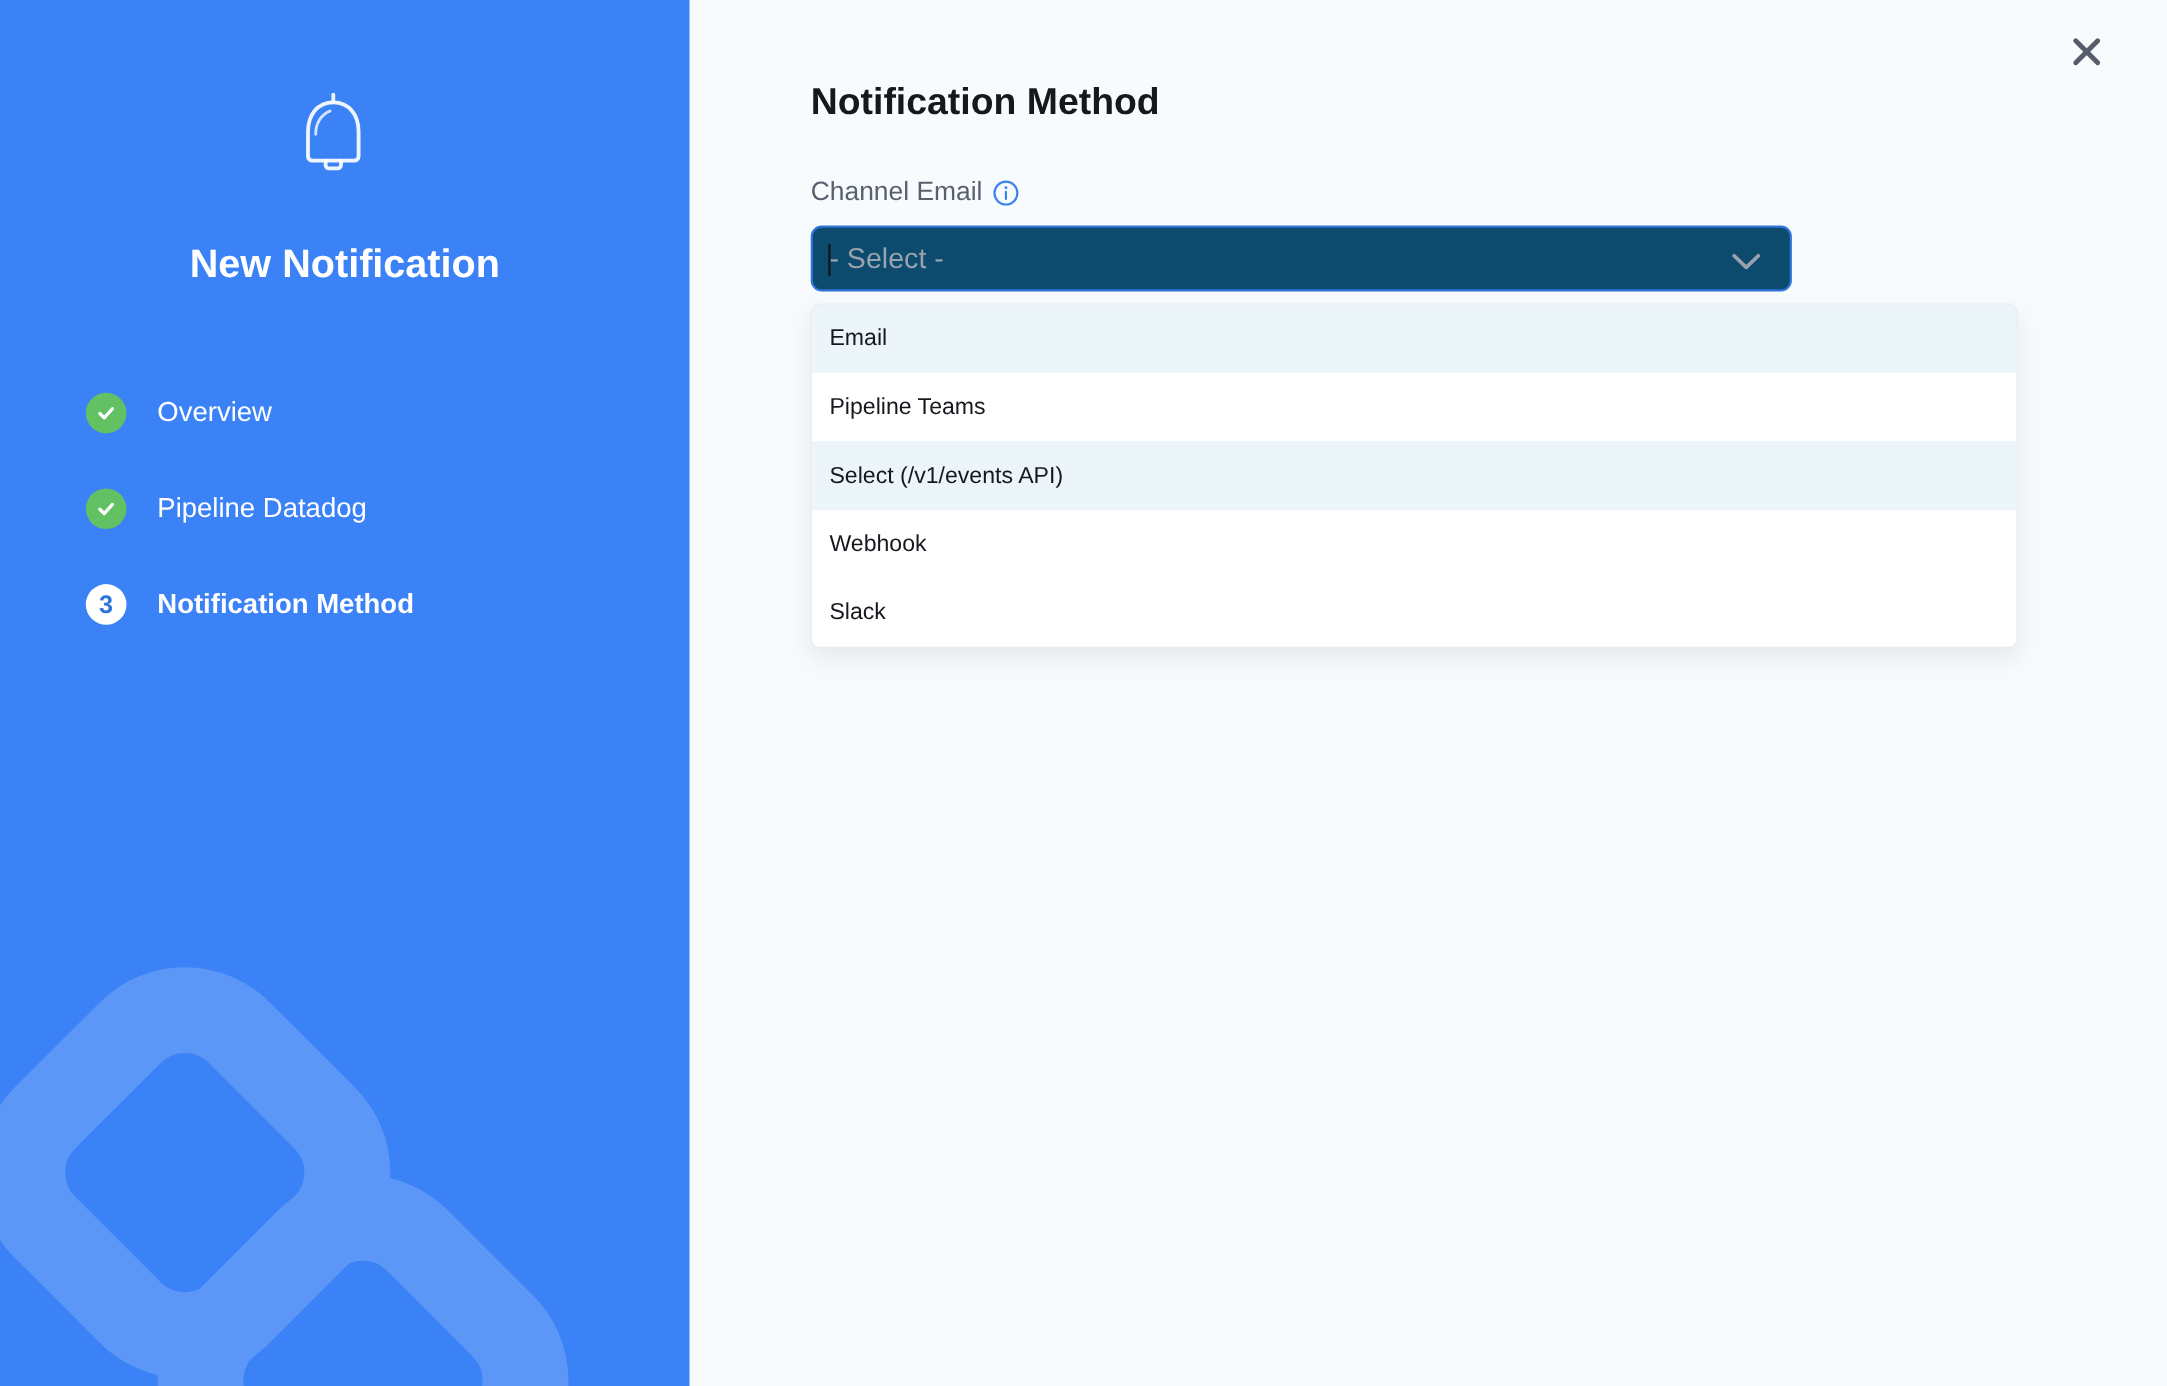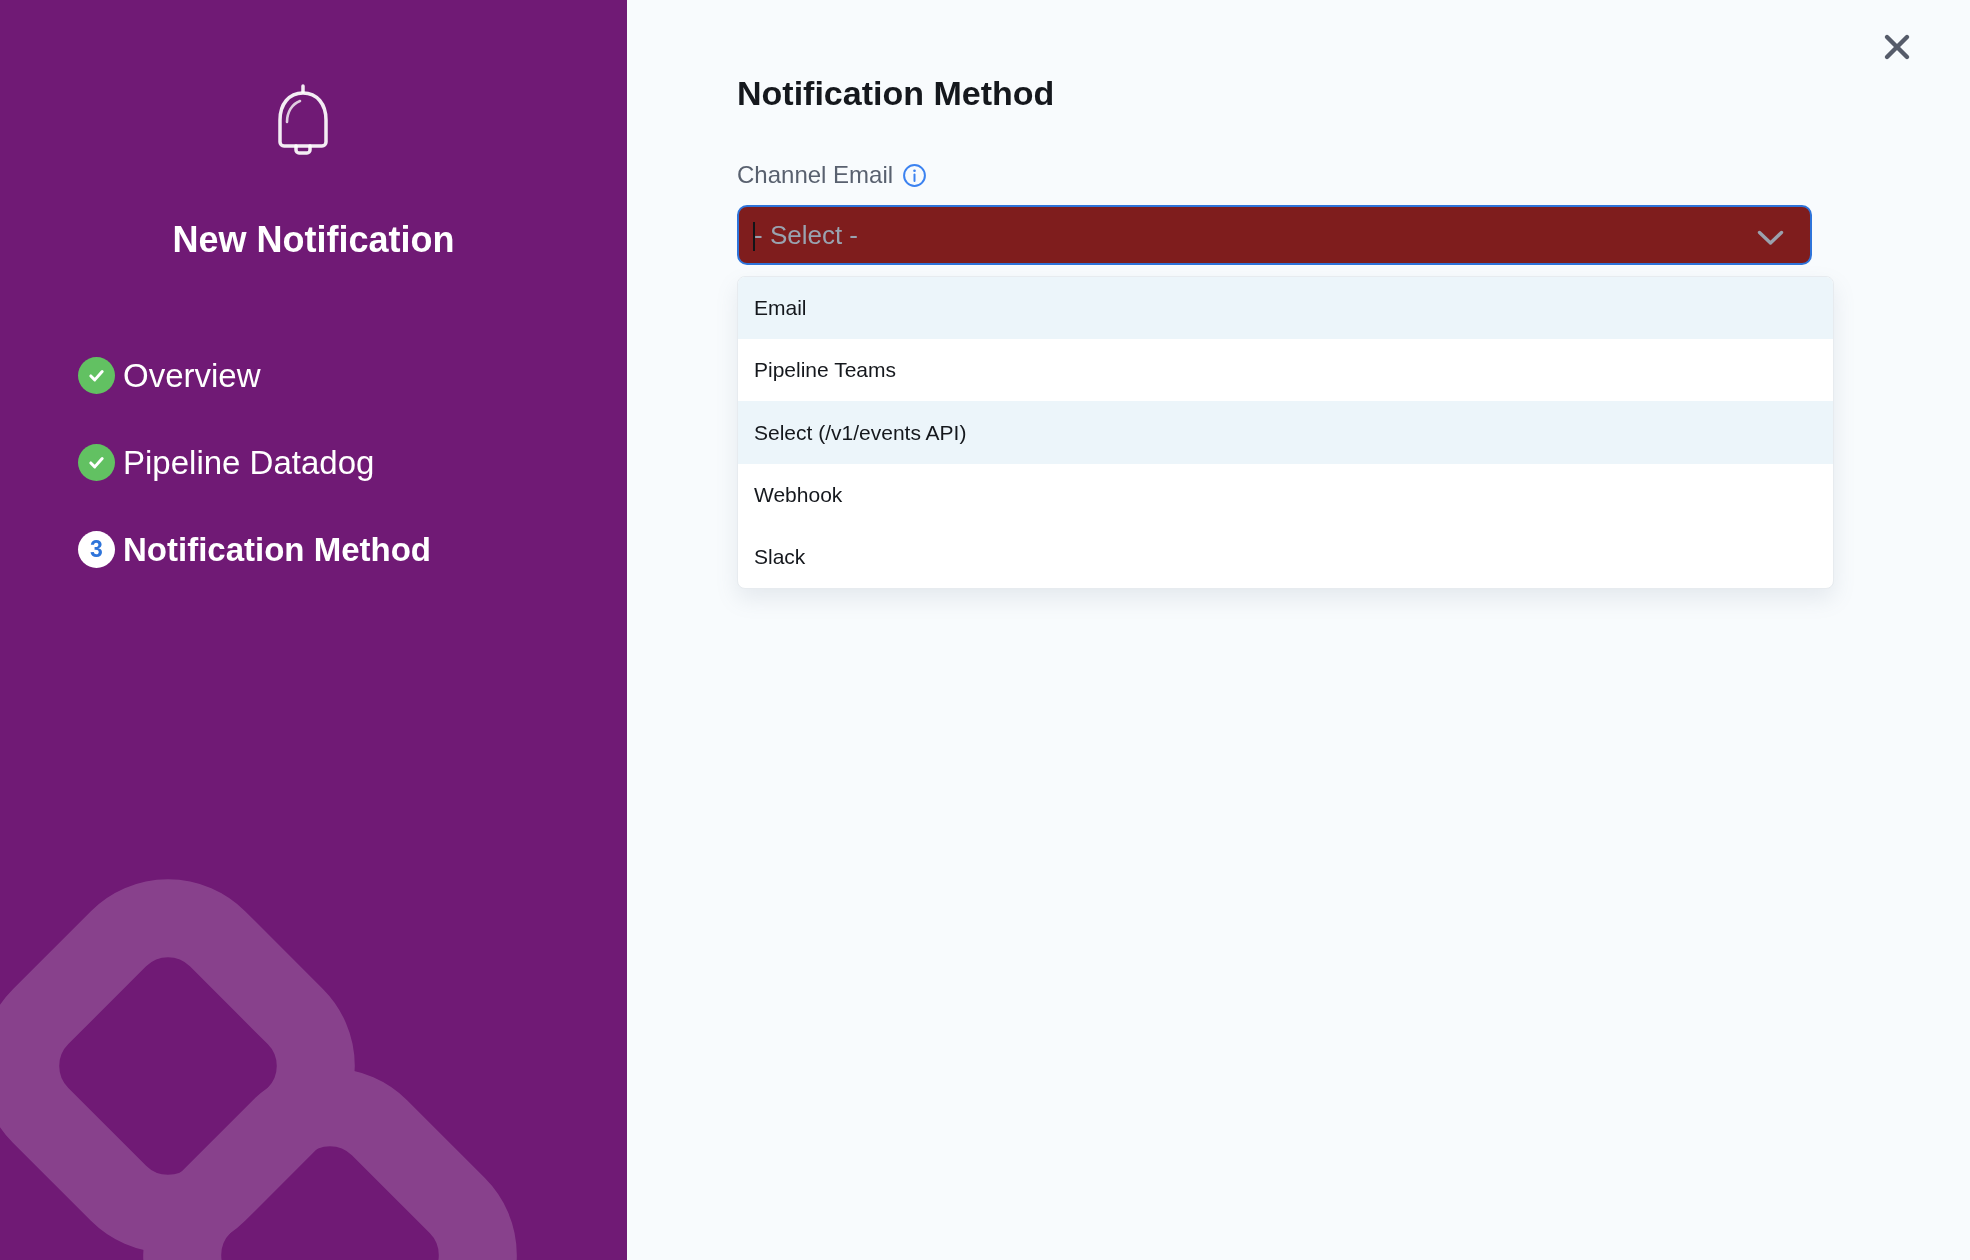--- a/index.html
+++ b/index.html
@@ -2,47 +2,47 @@
 <html><head>
 <meta charset="utf-8">
 <style>
   * { margin:0; padding:0; box-sizing:border-box; }
   html,body { width:1970px; height:1260px; overflow:hidden;
               font-family:"Liberation Sans", sans-serif; }
   .app { position:relative; width:1970px; height:1260px; background:#f8fbfd; }
 
   
   .sidebar { position:absolute; left:0; top:0; width:627px; height:1260px;
-             background:#701a75; overflow:hidden; }
+             background:#3b82f6; overflow:hidden; }
   .watermark { position:absolute; left:0; bottom:0; }
   .bell { position:absolute; left:272px; top:84px; }
   .wizard-title { position:absolute; top:219px; left:0; width:627px;
                   text-align:center; color:#ffffff; font-size:36px; font-weight:700; }
   .steps { position:absolute; left:78px; top:357px; list-style:none; }
   .step { display:flex; align-items:center; height:37px; margin-bottom:50px; cursor:pointer; }
   .badge { width:37px; height:37px; border-radius:50%; flex:0 0 37px;
            display:flex; align-items:center; justify-content:center; }
   .badge.done { background:#62c162; }
   .badge.current { background:#ffffff; color:#2e74da; font-weight:700; font-size:23px; }
-  .step-label { margin-left:8px; color:#ffffff; font-size:33px; }
+  .step-label { margin-left:28px; color:#ffffff; font-size:25px; }
   .step.current .step-label { font-weight:700; }
 
   
   .panel { position:absolute; left:627px; top:0; right:0; bottom:0; background:#f8fbfd; }
   .close-btn { position:absolute; top:30px; right:56px; width:34px; height:34px;
                background:none; border:none; cursor:pointer; padding:0; }
   .page-title { position:absolute; left:110px; top:74px; font-size:34px;
                 font-weight:600; color:#15181d; letter-spacing:0; }
   .field-label-row { position:absolute; left:110px; top:161px; display:flex;
                      align-items:center; gap:9px; }
   .field-label { color:#59616f; font-size:24px; }
   .info-icon { display:inline-flex; cursor:pointer; }
 
-  .select { position:absolute; left:110px; top:205px; width:1075px; height:60px;
-            background:#7f1d1d; border:2px solid #2e74da; border-radius:10px;
+  .select { position:absolute; left:110px; top:205px; width:892px; height:60px;
+            background:#0c4a6e; border:2px solid #2e74da; border-radius:10px;
             cursor:text; }
   .caret { position:absolute; left:14px; top:15px; width:2px; height:29px; background:#111418; }
   .placeholder { position:absolute; left:15px; top:0; line-height:57px;
                  color:#99a3b0; font-size:26px; }
   .chevron { position:absolute; right:26px; top:23px; }
 
   .dropdown { position:absolute; left:110px; top:276px; width:1097px; height:313px;
               background:#ffffff; border:1px solid #e7ebef; border-radius:8px;
               box-shadow:0 10px 22px rgba(110,130,150,0.14); overflow:hidden;
               display:flex; flex-direction:column; }

